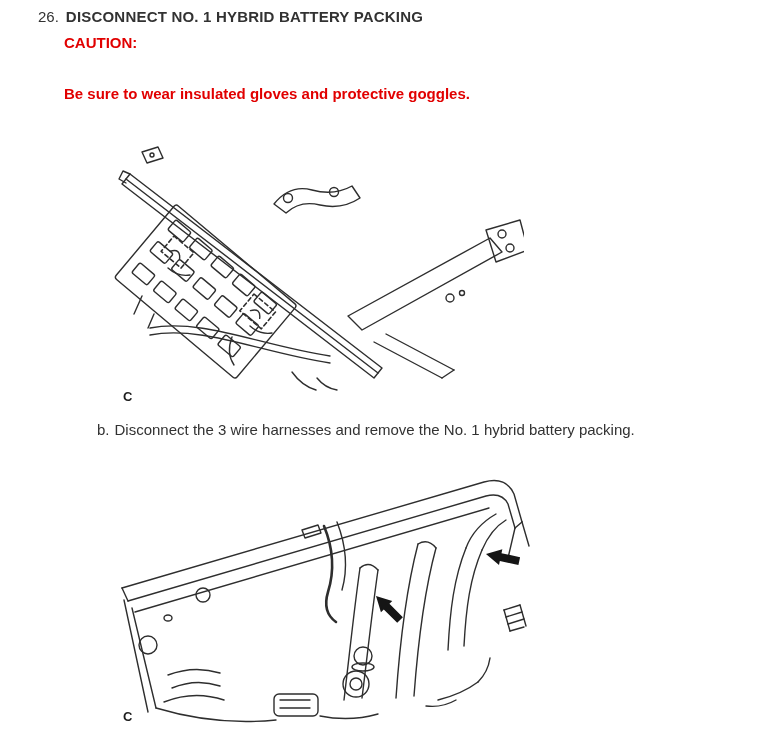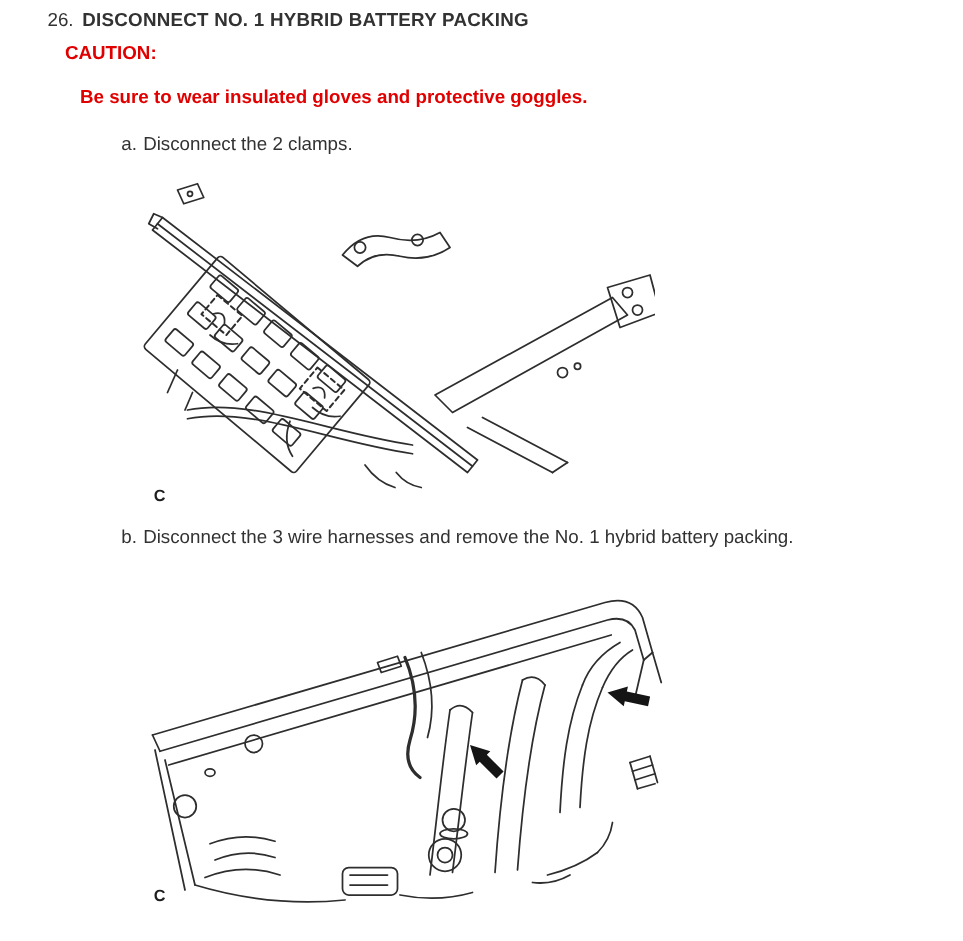--- a/index.html
+++ b/index.html
@@ -8,22 +8,22 @@
   body {
     width:770px; height:753px; background:#ffffff;
     font-family:"Liberation Sans", sans-serif; color:var(--ink);
     overflow:hidden;
   }
   .page { position:relative; width:770px; height:674px; background:#fff; }
   .row { position:absolute; font-size:15px; line-height:20px; white-space:nowrap; }
   .step-heading { left:38px; top:7px; }
   .step-number { margin-right:7px; }
   .step-title { font-weight:bold; letter-spacing:0.2px; }
-  .caution-label { left:52px; top:33px; color:var(--red); font-weight:bold; }
-  .caution-text  { left:64px; top:68px; color:var(--red); font-weight:bold; }
+  .caution-label { left:64px; top:33px; color:var(--red); font-weight:bold; }
+  .caution-text  { left:64px; top:84px; color:var(--red); font-weight:bold; }
   .substep-a { left:97px; top:106px; }
   .substep-b { left:97px; top:420px; }
   .substep-label { margin-right:5px; }
   .figure { position:absolute; }
   .figure-1 { left:112px; top:146px; width:412px; height:262px; }
   .figure-2 { left:108px; top:460px; width:448px; height:278px; }
   .figure svg { display:block; }
   .figure-letter { position:absolute; font-size:13px; font-weight:bold; color:#1d1d1d; }
   .figure-1 .figure-letter { left:11px; bottom:4px; }
   .figure-2 .figure-letter { left:15px; bottom:14px; }
@@ -33,23 +33,20 @@
 
 <div class="page">
 
   <div class="row step-heading">
     <span class="step-number">26.</span><span class="step-title">DISCONNECT NO. 1 HYBRID BATTERY PACKING</span>
   </div>
 
   <div class="row caution-label">CAUTION:</div>
   <div class="row caution-text">Be sure to wear insulated gloves and protective goggles.</div>
 
-  <div class="row substep-a">
-    <span class="substep-label">a.</span><span>Disconnect the 2 clamps.</span>
-  </div>
 
   <div class="figure figure-1">
     <svg viewBox="0 0 412 262" width="412" height="262" xmlns="http://www.w3.org/2000/svg">
       <g fill="none" stroke="#2e2e2e" stroke-width="1.4" stroke-linecap="round" stroke-linejoin="round">
         <g transform="translate(64,58) rotate(40)">
           <rect x="0" y="0" width="158" height="96" rx="3"></rect>
           <rect x="10" y="12" width="20" height="13" rx="2"></rect>
           <rect x="38" y="12" width="20" height="13" rx="2"></rect>
           <rect x="66" y="12" width="20" height="13" rx="2"></rect>
           <rect x="94" y="12" width="20" height="13" rx="2"></rect>

